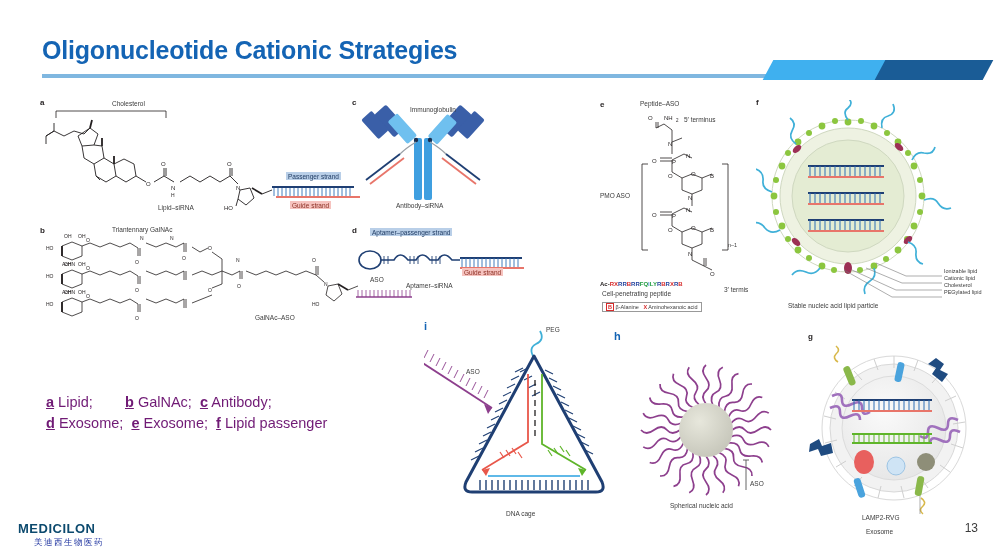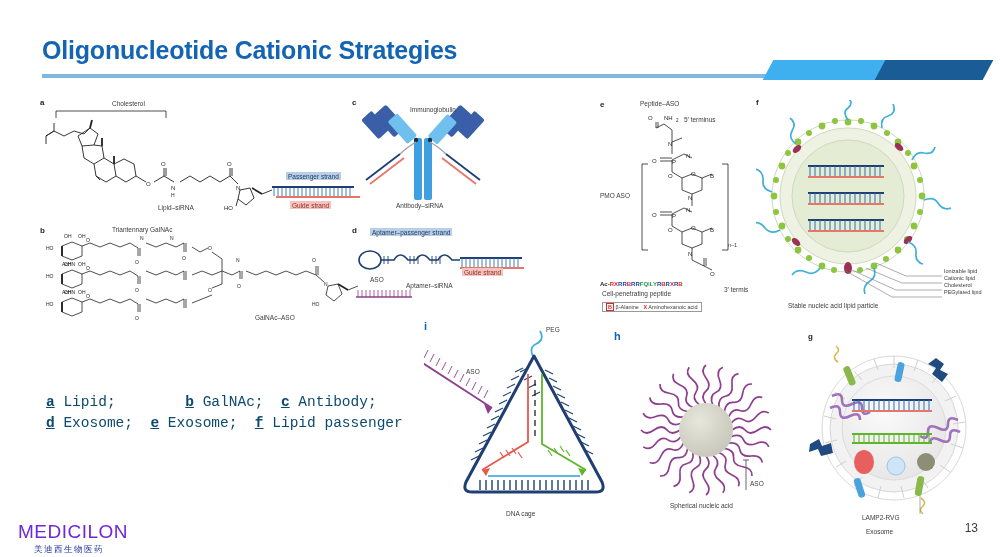--- a/index.html
+++ b/index.html
@@ -66,33 +66,32 @@
   
   .duplex { position: absolute; }
   .strand-top { position: absolute; height: 2px; background: #1f3f73; }
   .strand-bot { position: absolute; height: 2px; background: #e8756a; }
 
   
   .legend {
     position: absolute;
     left: 46px; top: 392px;
     font-size: 14.5px;
-    color: #0c4a6e;
+    color: #701a75;
     line-height: 21px;
     white-space: pre;
-    font-family: Liberation Mono, monospace;
   }
   .legend b { font-weight: bold; text-decoration: underline; }
 
   
   .brand {
     position: absolute; left: 18px; top: 521px;
   }
   .brand-en {
-    font-size: 19px; font-weight: normal; color: #6d28d9;
+    font-size: 13px; font-weight: bold; color: #0c4a6e;
     letter-spacing: 0.5px;
   }
   .brand-cn {
     font-size: 8.5px; color: #2035a0; letter-spacing: 1.5px;
     margin-top: 1px; margin-left: 16px;
   }
   .slide-no {
     position: absolute; right: 22px; top: 521px;
     font-size: 12px; color: #3b3b3b; text-align: center;
   }

